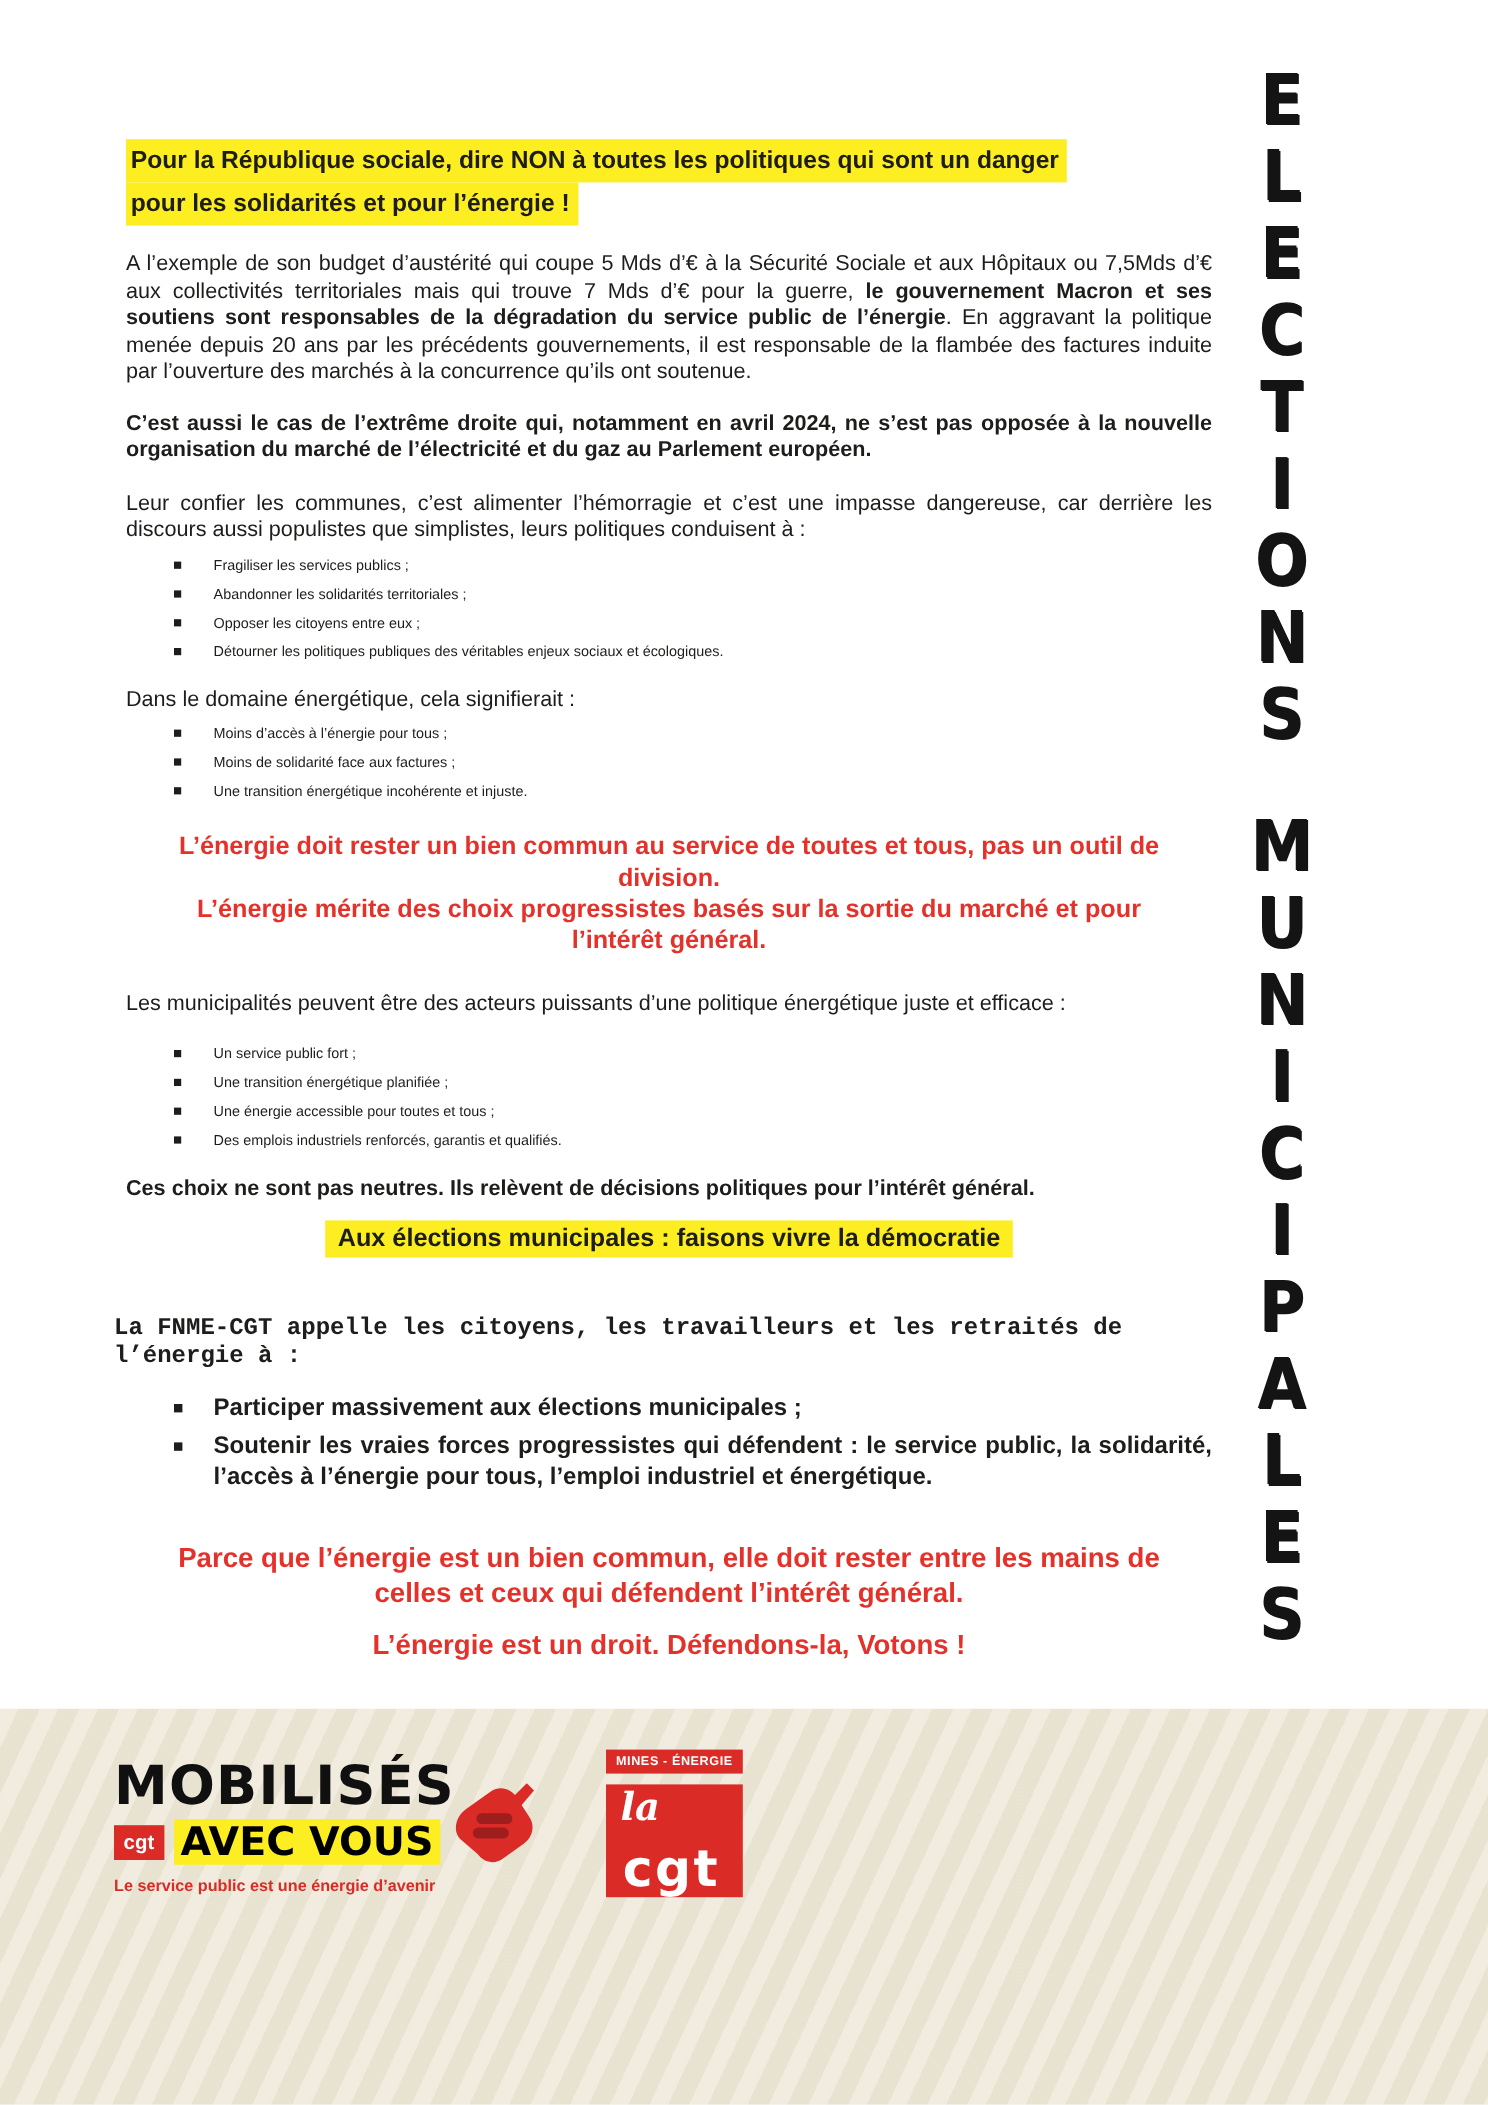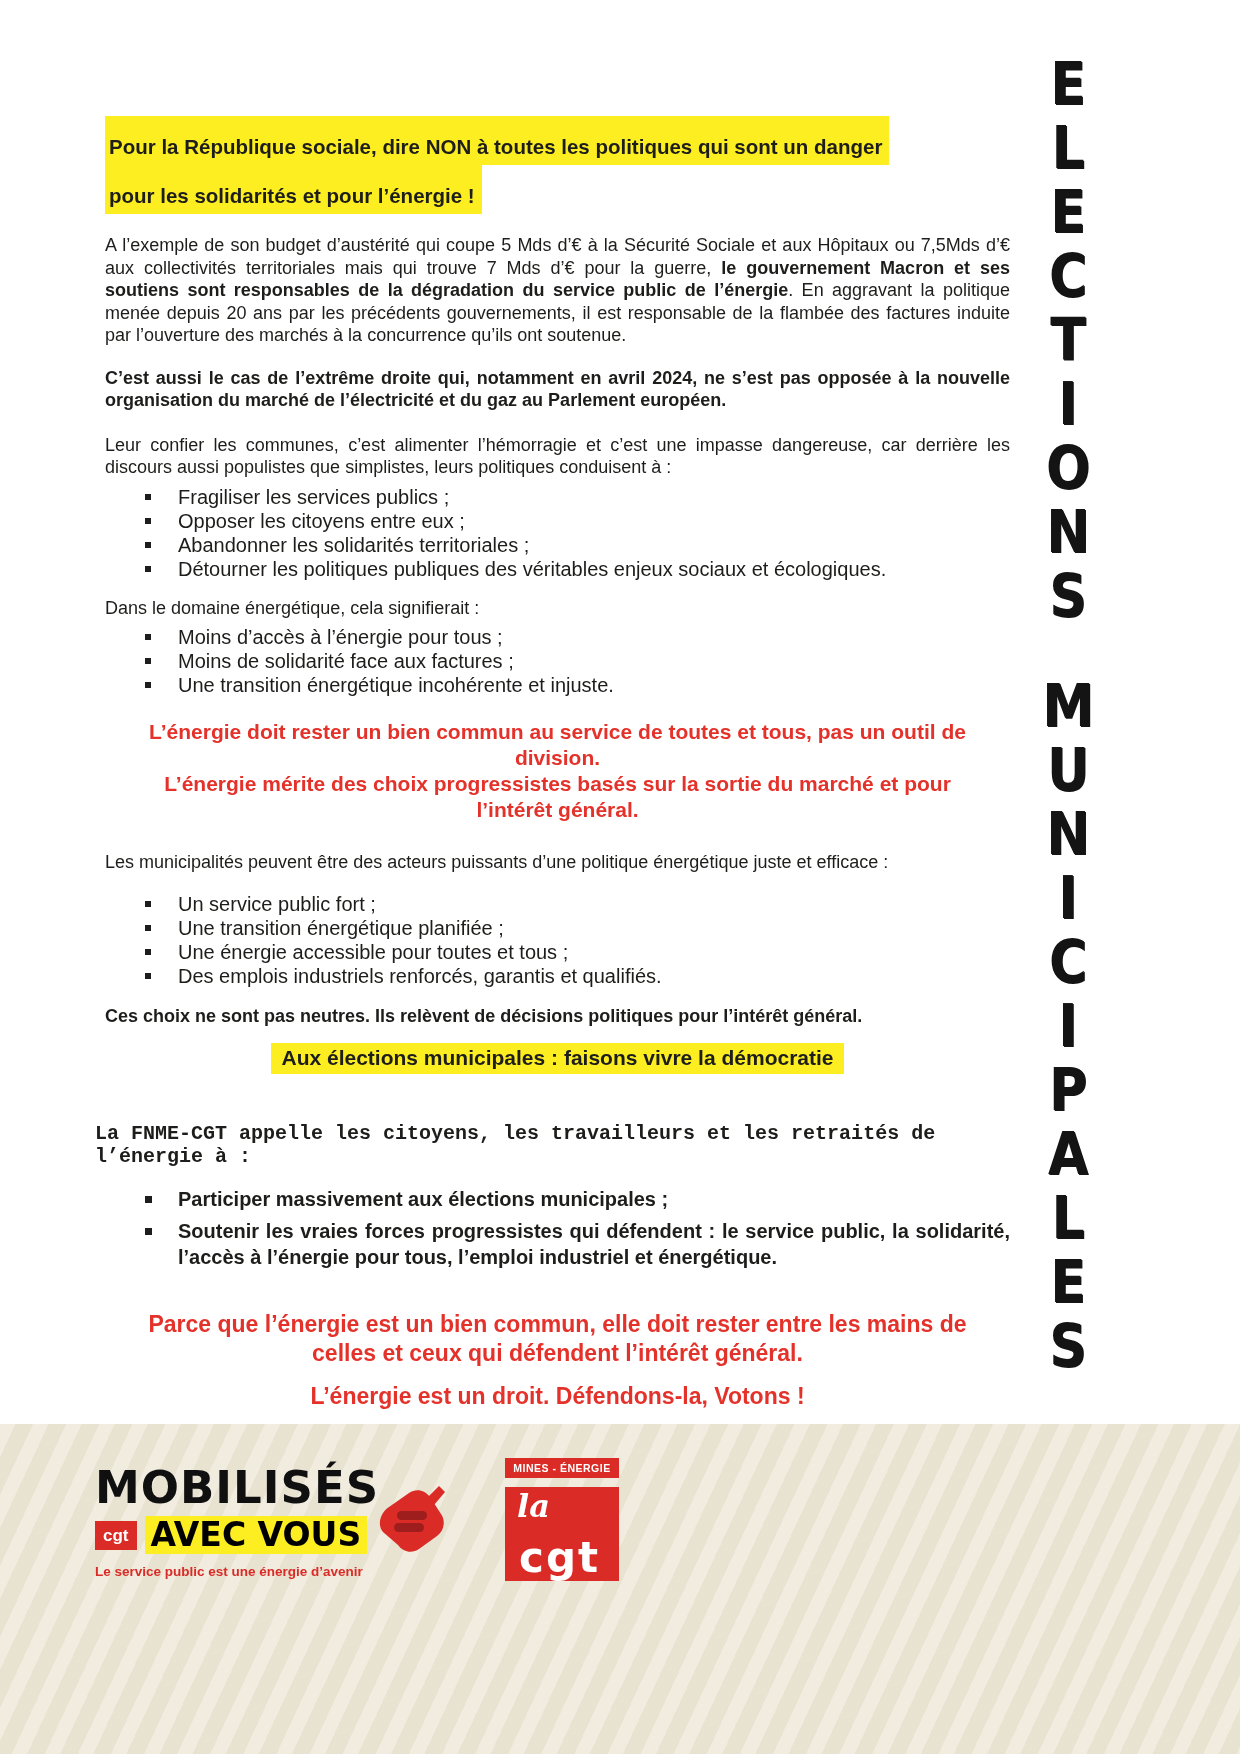--- a/index.html
+++ b/index.html
@@ -20,35 +20,35 @@
     width:905px;
   }
   .headline { margin-bottom:20px; }
   .headline .hl-line { display:block; line-height:31px; }
   .headline .hl-text {
     display:inline-block;
     background:#fdee21;
     font-weight:bold;
     font-size:20.5px;
     color:#1d1d1b;
-    padding:15px 7px 3px 4px;
+    padding:2px 7px 3px 4px;
   }
   p.body {
     font-size:18px;
     line-height:22.5px;
     text-align:justify;
     margin-bottom:20px;
   }
   p.body.tight { margin-bottom:6px; }
   .b { font-weight:bold; }
   ul.bullets { list-style:none; margin:0 0 16px 38px; }
   ul.bullets li {
     position:relative;
     padding-left:35px;
-    font-size:20px;
+    font-size:12px;
     line-height:24px;
   }
   ul.bullets li::before {
     content:"";
     position:absolute;
     left:2px; top:9px;
     width:6px; height:6px;
     background:#1d1d1b;
   }
   .red-center {
@@ -215,22 +215,22 @@
     </div>
 
     <p class="body"><span>A l’exemple de son budget d’austérité qui coupe 5 Mds d’€ à la Sécurité Sociale et aux Hôpitaux ou 7,5Mds d’€ aux collectivités territoriales mais qui trouve 7 Mds d’€ pour la guerre, </span><span class="b">le gouvernement Macron et ses soutiens sont responsables de la dégradation du service public de l’énergie</span><span>. En aggravant la politique menée depuis 20 ans par les précédents gouvernements, il est responsable de la flambée des factures induite par l’ouverture des marchés à la concurrence qu’ils ont soutenue.</span></p>
 
     <p class="body b" style="margin-bottom:22px;">C’est aussi le cas de l’extrême droite qui, notamment en avril 2024, ne s’est pas opposée à la nouvelle organisation du marché de l’électricité et du gaz au Parlement européen.</p>
 
     <p class="body tight">Leur confier les communes, c’est alimenter l’hémorragie et c’est une impasse dangereuse, car derrière les discours aussi populistes que simplistes, leurs politiques conduisent à :</p>
 
     <ul class="bullets">
       <li>Fragiliser les services publics ;</li>
+      <li>Abandonner les solidarités territoriales ;</li>
       <li>Opposer les citoyens entre eux ;</li>
-      <li>Abandonner les solidarités territoriales ;</li>
       <li>Détourner les politiques publiques des véritables enjeux sociaux et écologiques.</li>
     </ul>
 
     <p class="body tight">Dans le domaine énergétique, cela signifierait :</p>
 
     <ul class="bullets" style="margin-bottom:22px;">
       <li>Moins d’accès à l’énergie pour tous ;</li>
       <li>Moins de solidarité face aux factures ;</li>
       <li>Une transition énergétique incohérente et injuste.</li>
     </ul>

